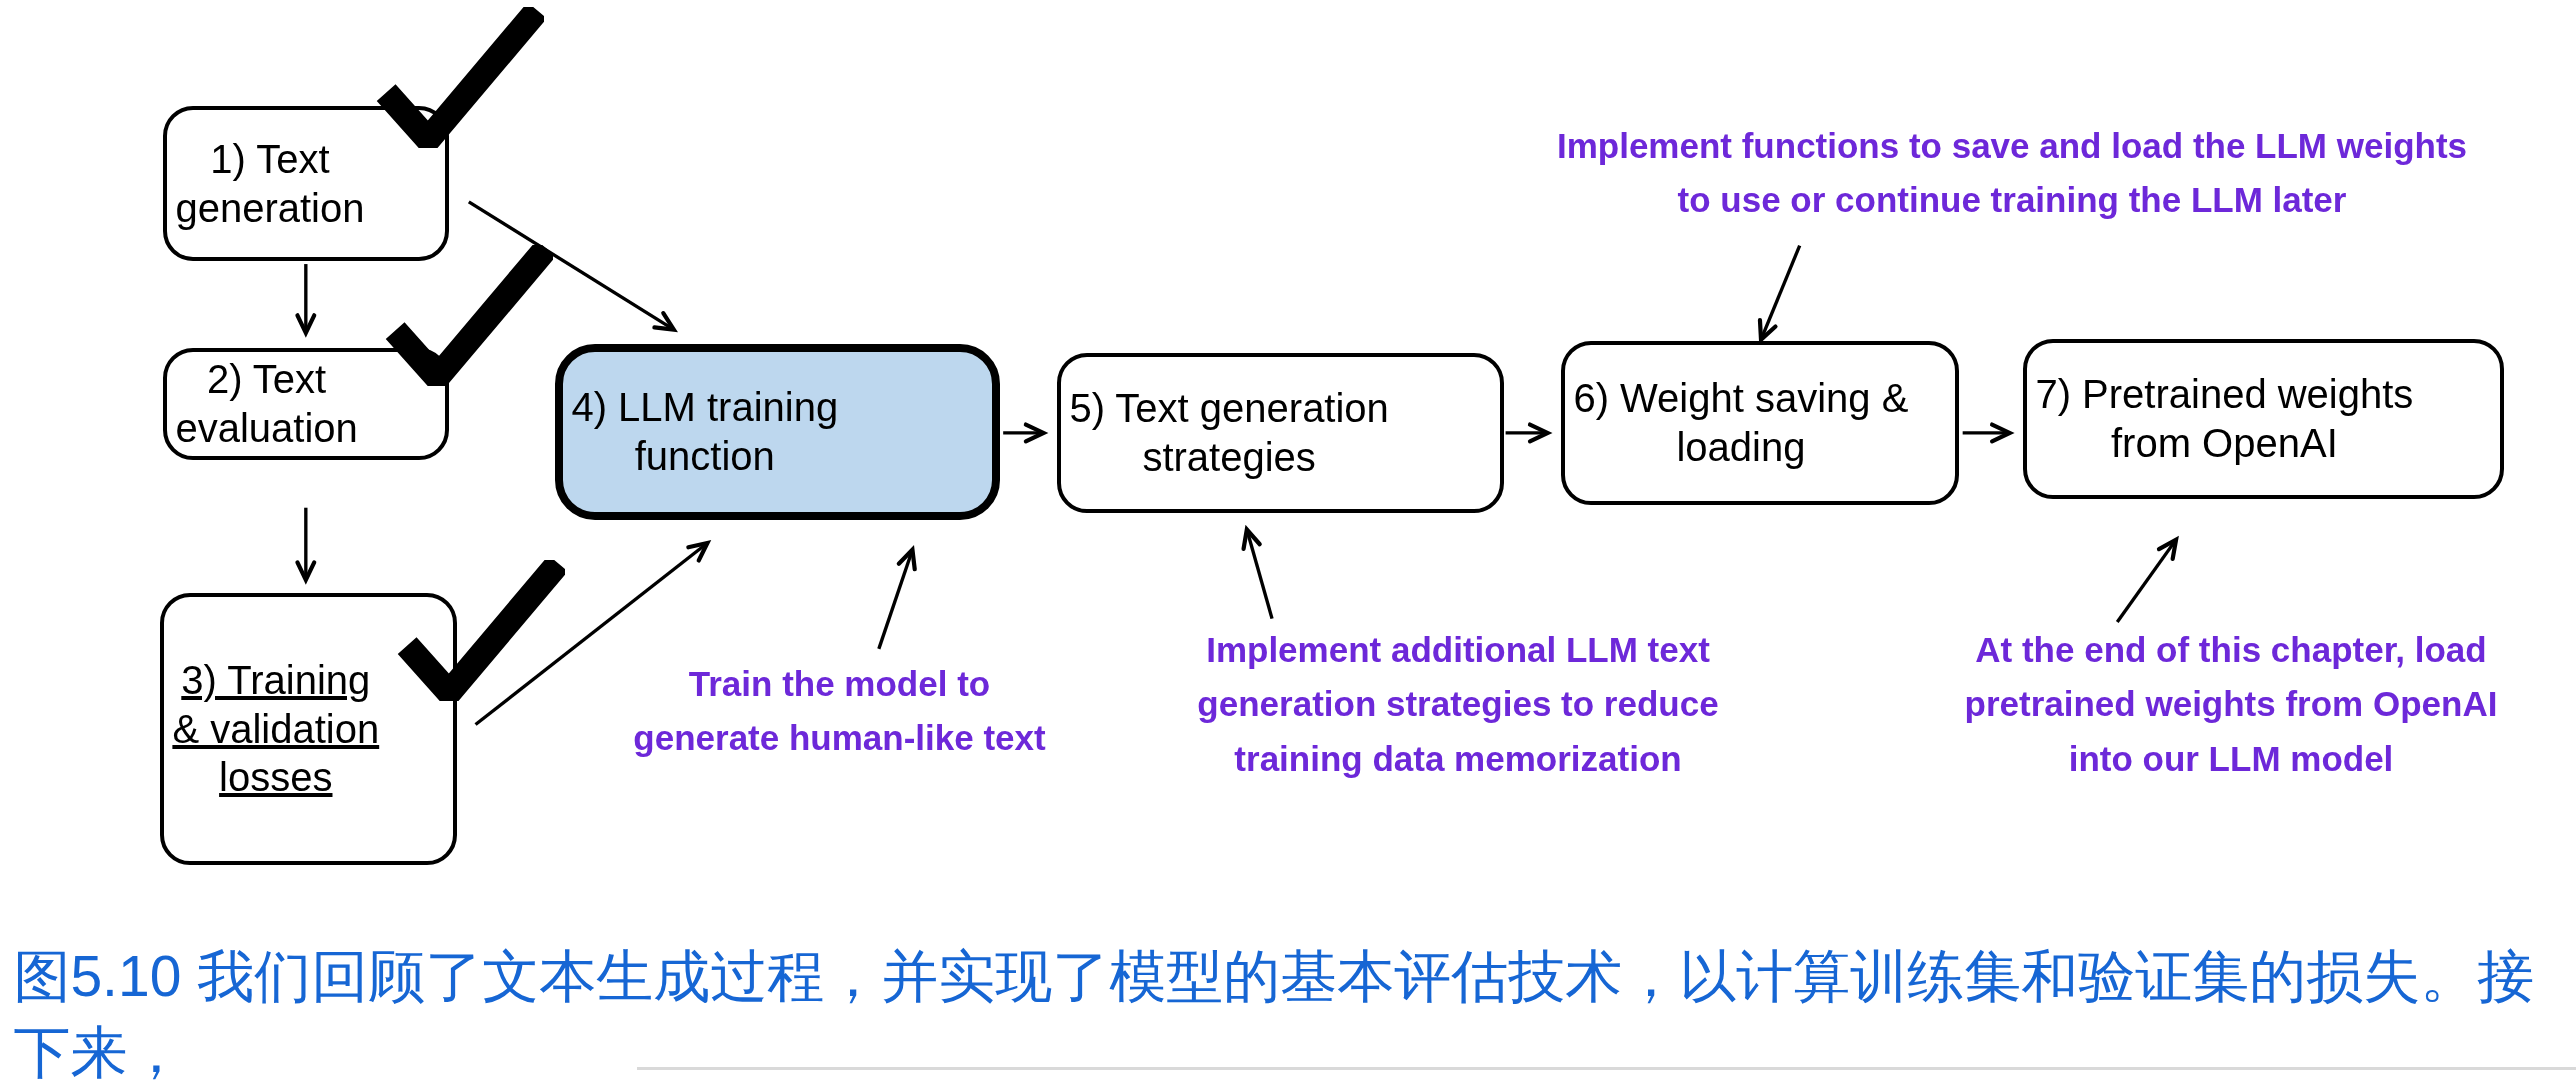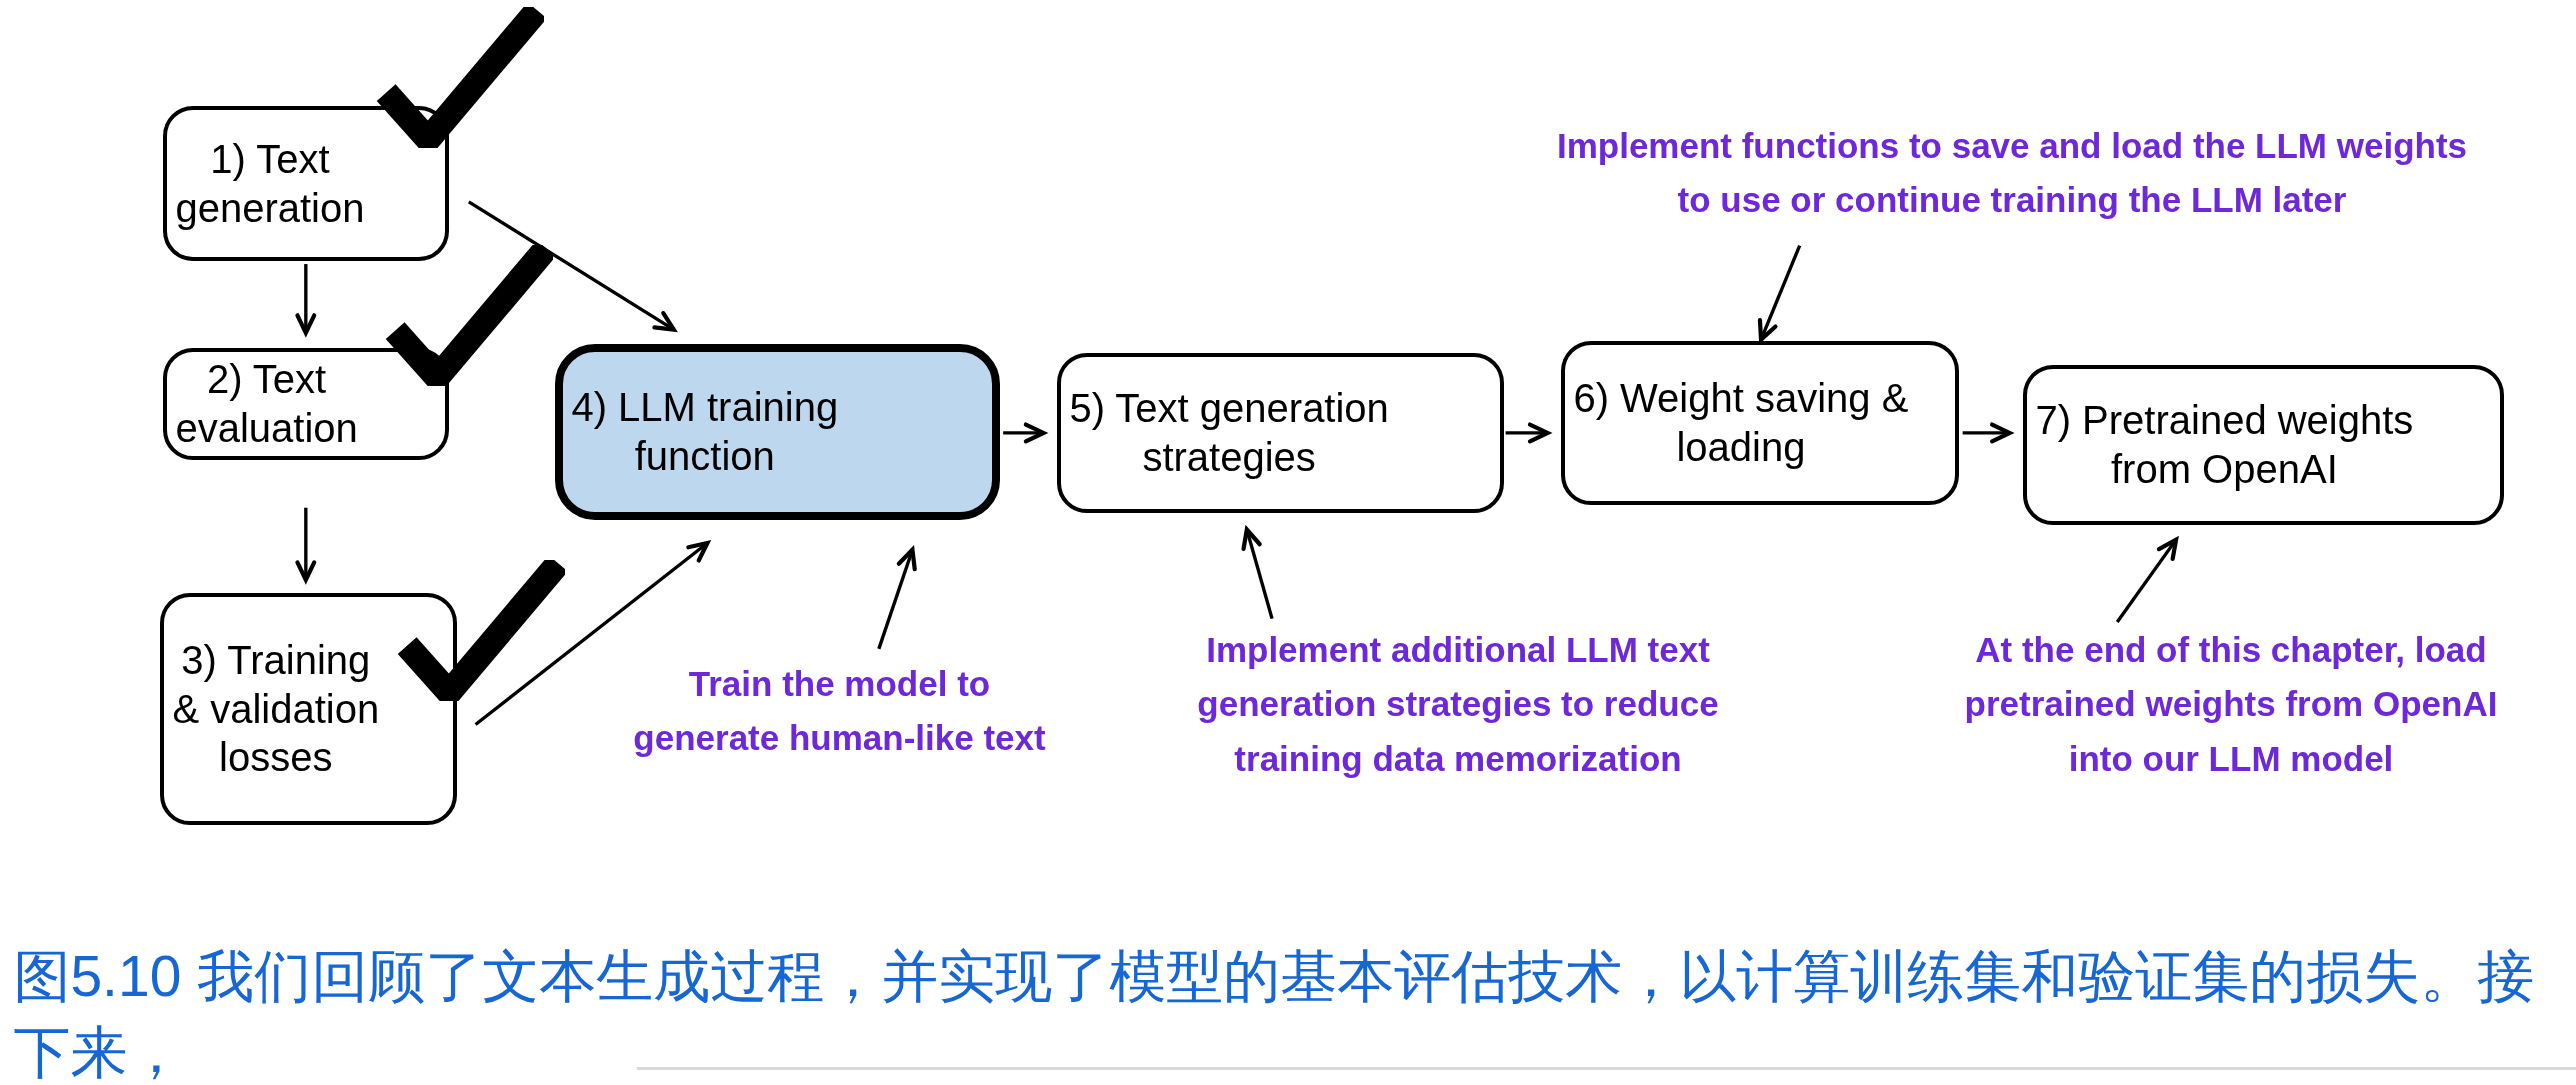--- a/index.html
+++ b/index.html
@@ -81,25 +81,25 @@
     top: 1067px;
     width: 1939px;
     height: 2.5px;
     background: #d9d9d9;
     z-index: 1;
   }
 
   
   #box1 { left: 163px;  top: 106px; width: 286px; height: 155px; }
   #box2 { left: 163px;  top: 348px; width: 286px; height: 112px; }
-  #box3 { left: 160px;  top: 593px; width: 297px; height: 232px; }
+  #box3 { left: 160px;  top: 593px; width: 297px; height: 272px; text-decoration: underline; }
   #box4 { left: 555px;  top: 344px; width: 445px; height: 176px; }
   #box5 { left: 1057px; top: 353px; width: 447px; height: 160px; }
   #box6 { left: 1561px; top: 341px; width: 398px; height: 164px; }
-  #box7 { left: 2023px; top: 365px; width: 481px; height: 160px; }
+  #box7 { left: 2023px; top: 339px; width: 481px; height: 160px; }
 
   #check1 { left: 376px; top: 6.7px; }
   #check2 { left: 385px; top: 245px; }
   #check3 { left: 397px; top: 560px; }
 
   #note-save-load   { left: 1470px; top: 119px; width: 1084px; }
   #note-train-model { left: 617px;  top: 657px; width: 445px; }
   #note-strategies  { left: 1168px; top: 623px; width: 580px; }
   #note-pretrained  { left: 1941px; top: 623px; width: 580px; }
 </style>

